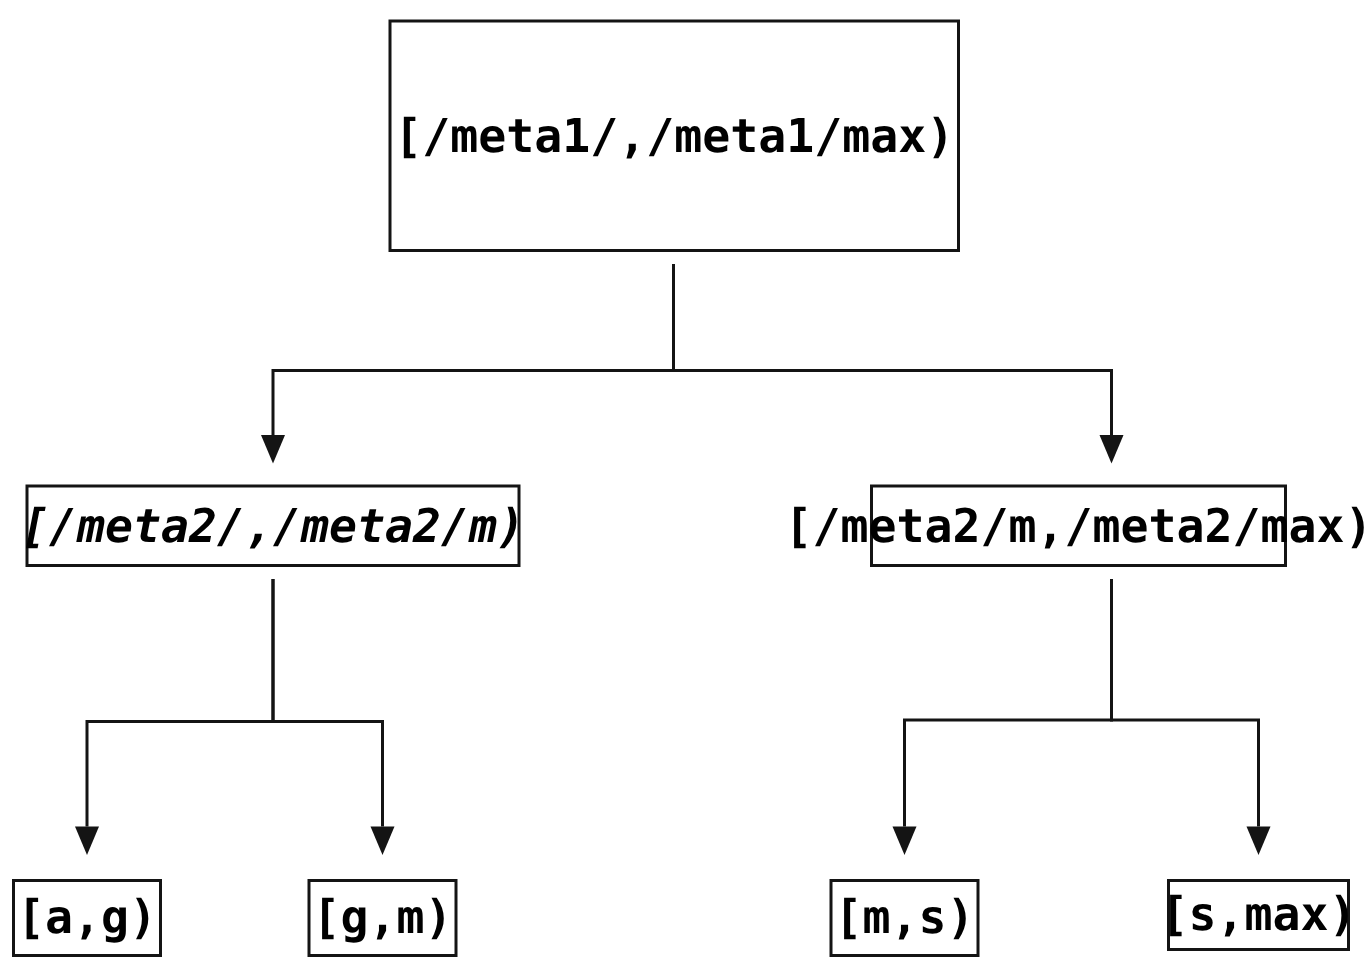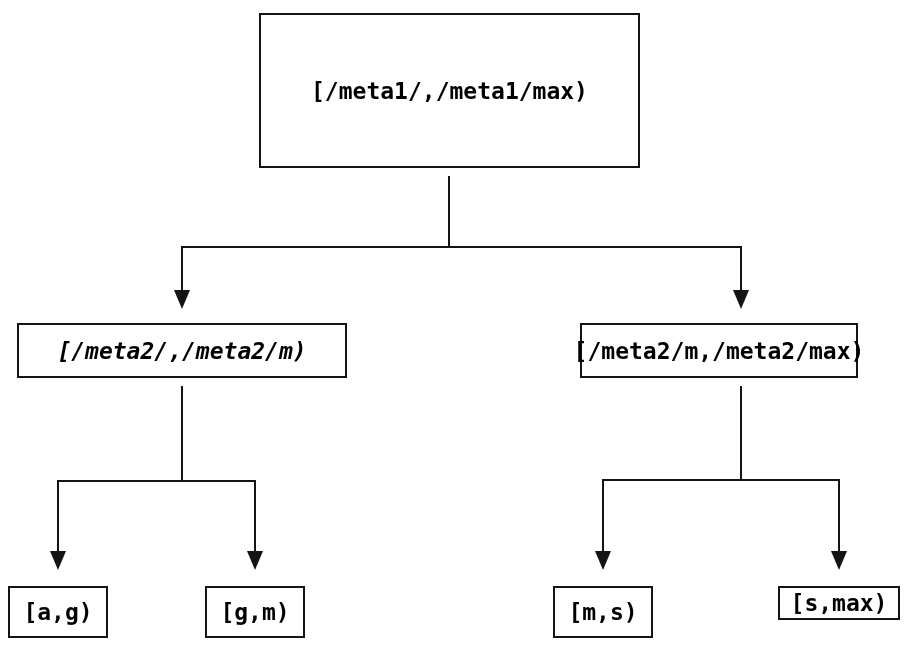--- a/index.html
+++ b/index.html
@@ -34,31 +34,31 @@
   .node {
     position: absolute;
     box-sizing: border-box;
     border: 2px solid #141414;
     background: #ffffff;
     display: flex;
     align-items: center;
     justify-content: center;
     font-family: "DejaVu Sans Mono", "Liberation Mono", monospace;
     font-weight: bold;
-    font-size: 23px;
+    font-size: 31px;
     color: #000000;
     white-space: nowrap;
   }
   .node-root      { left: 259px; top: 13px;  width: 381px; height: 155px; }
   .node-left      { left: 17px;  top: 323px; width: 330px; height: 55px; font-style: italic; }
   .node-right     { left: 580px; top: 323px; width: 278px; height: 55px; }
   .node-leaf-ag   { left: 8px;   top: 586px; width: 100px; height: 52px; }
   .node-leaf-gm   { left: 205px; top: 586px; width: 100px; height: 52px; }
   .node-leaf-ms   { left: 553px; top: 586px; width: 100px; height: 52px; }
-  .node-leaf-smax { left: 778px; top: 586px; width: 122px; height: 34px; }
+  .node-leaf-smax { left: 778px; top: 586px; width: 122px; height: 48px; }
 </style>
 </head>
 <body>
 
 <div class="canvas">
 
   <svg class="edges-svg" viewBox="0 0 912 652" aria-hidden="true">
 
     <g>
       <path class="edge-line" d="M449,176 L449,247 L182,247 L182,290"></path>

